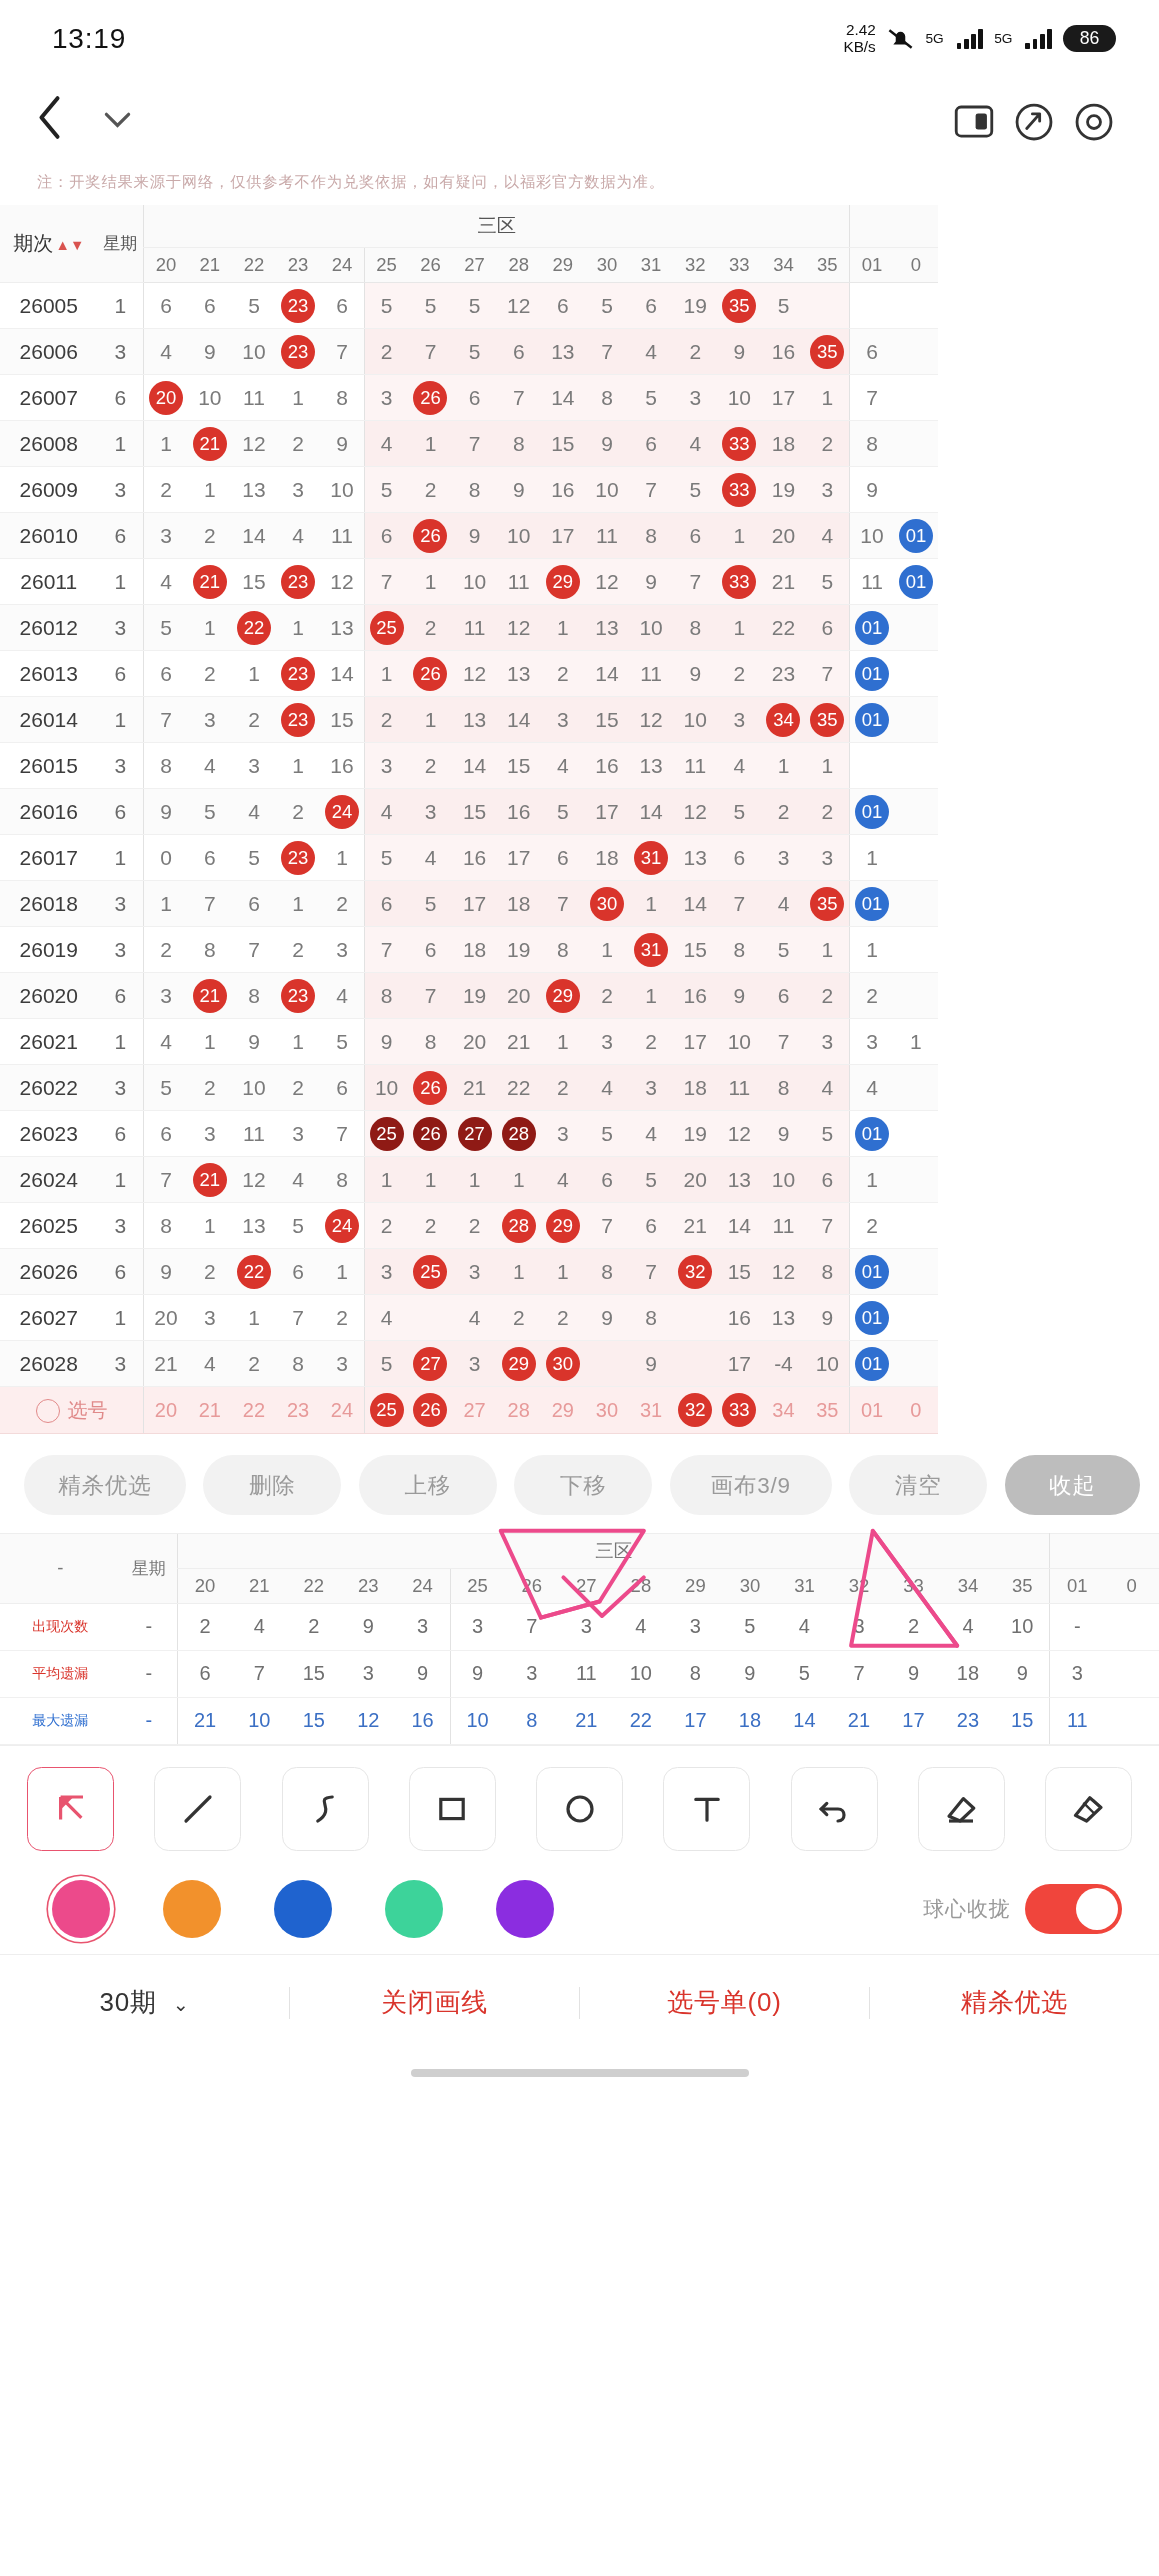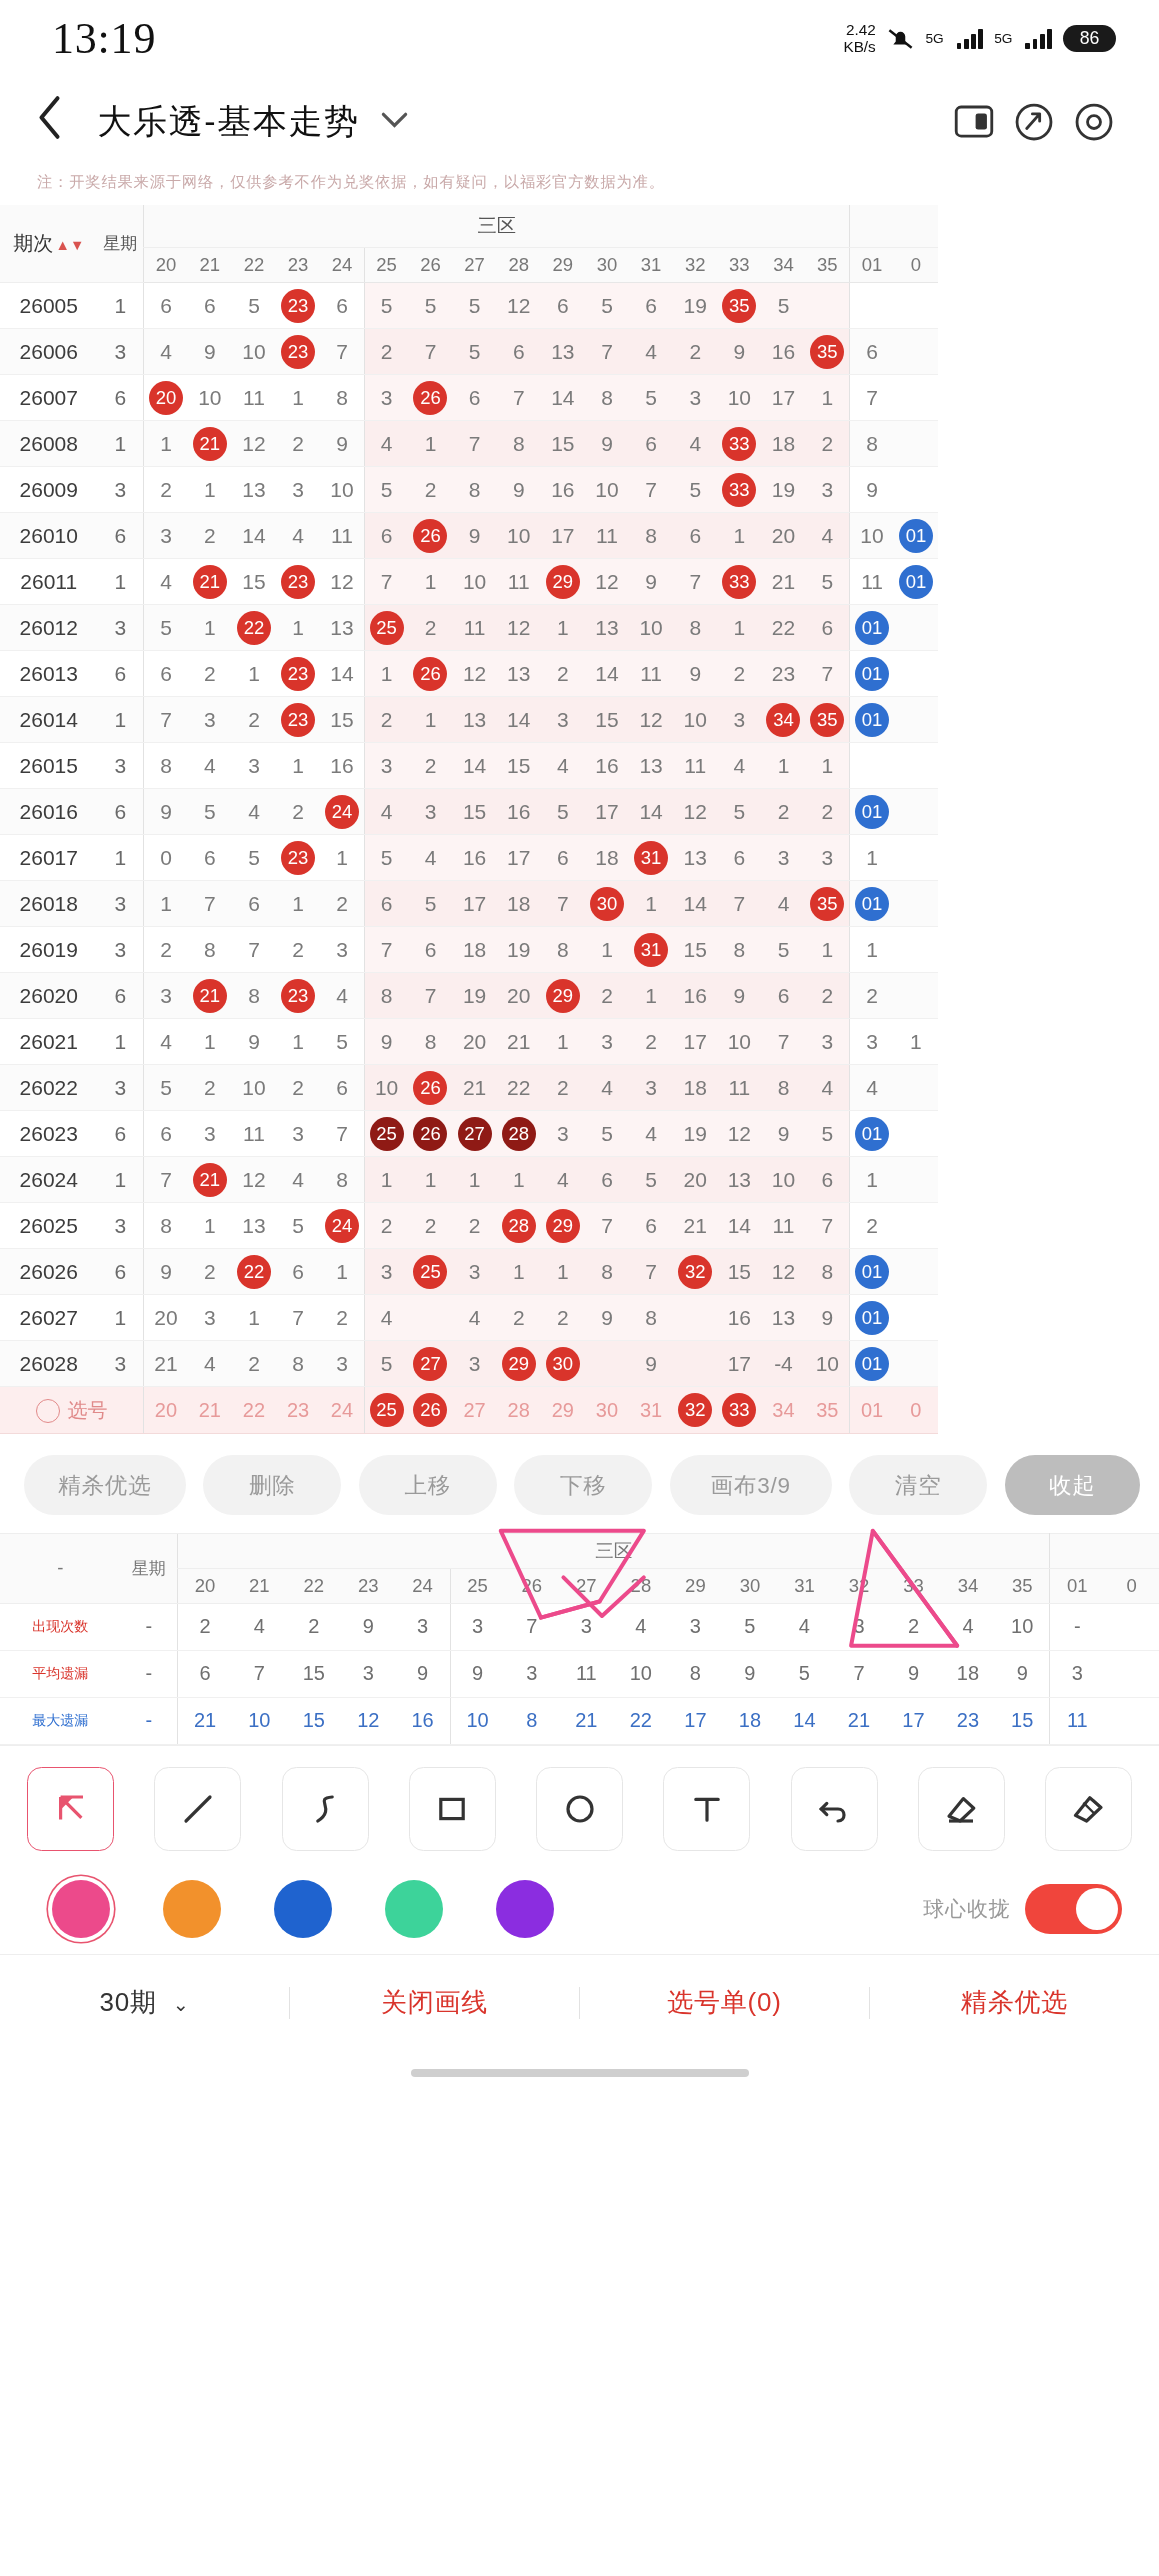--- a/index.html
+++ b/index.html
@@ -8,21 +8,21 @@
     width:1159px; height:2576px; background:#ffffff;
     font-family:"Liberation Sans", sans-serif;
     color:#333; overflow:hidden; position:relative;
   }
 
   
   .statusbar {
     height:77px; display:flex; align-items:center; justify-content:space-between;
     padding:0 43px 0 52px;
   }
-  .sb-time { font-size:44px; color:#111; letter-spacing:0.8px;font-family:Liberation Serif, serif; }
+  .sb-time { font-size:28px; color:#111; letter-spacing:0.8px; }
   .sb-right { display:flex; align-items:center; gap:11.3px; }
   .sb-net { font-size:15.3px; line-height:1.05; text-align:right; color:#111; }
   .sb-ico { display:flex; align-items:center; }
   .sb-sig { display:flex; align-items:flex-end; gap:2.4px; height:21px; }
   .sb-sig i { display:block; width:4.8px; background:#111; border-radius:0.8px; }
   .sb-sig i:nth-child(1){height:6.4px}.sb-sig i:nth-child(2){height:10.5px}
   .sb-sig i:nth-child(3){height:15.3px}.sb-sig i:nth-child(4){height:20px}
   .sb-5g { font-size:13.7px; color:#111; margin-right:1.6px; }
   .sb-batt {
     width:53px; height:27px; border-radius:13.7px; background:#1a1a1a; color:#fff;
@@ -169,21 +169,20 @@
     <div class="sb-batt">86</div>
   </div>
 </div>
 
 <div class="titlebar">
   <div class="back">
     <svg width="29" height="45" viewBox="0 0 36 56">
         <path d="M28 4 L8 28 L28 52" stroke="#222" stroke-width="5" fill="none" stroke-linecap="round" stroke-linejoin="round"></path>
       </svg>
   </div>
-  <div class="title">大乐透-基本走势</div>
   <div class="caret">
     <svg width="27" height="17.7" viewBox="0 0 34 22">
         <path d="M3 4 L17 18 L31 4" stroke="#555" stroke-width="4" fill="none" stroke-linecap="round"></path>
       </svg>
   </div>
   <div class="tb-spacer"></div>
   <div class="tb-ico">
     <svg width="42" height="39" viewBox="0 0 52 48">
         <rect x="4" y="6" width="44" height="36" rx="6" stroke="#333" stroke-width="3.5" fill="none"></rect>
         <rect x="28" y="14" width="14" height="20" rx="3" fill="#333"></rect>

